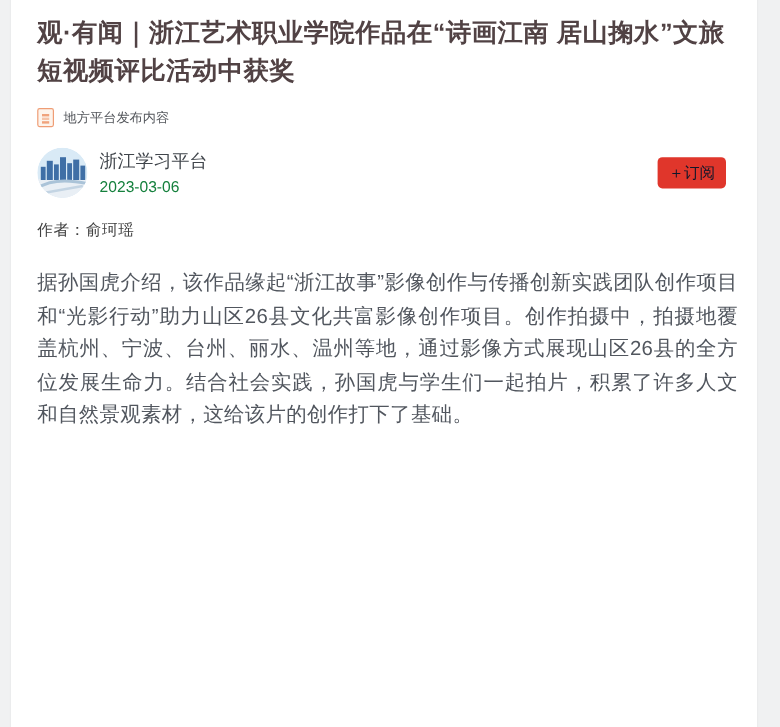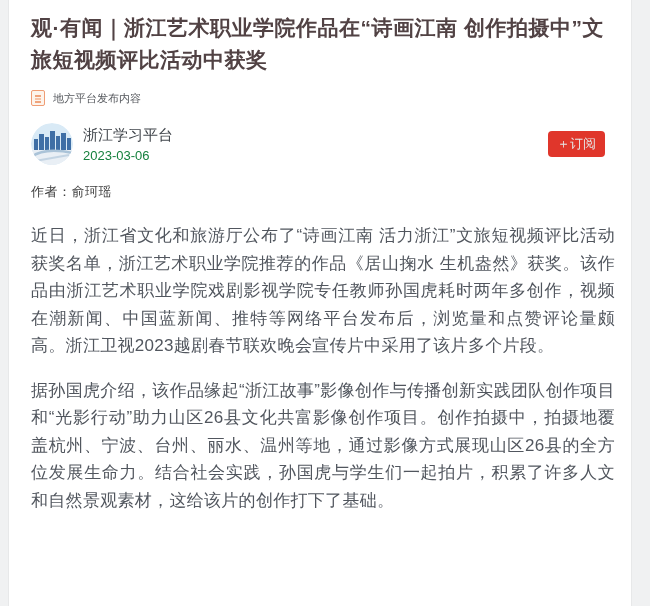--- a/index.html
+++ b/index.html
@@ -68,21 +68,21 @@
   .pub-name { font-size: 15px; color: #40454b; line-height: 19px; }
   .pub-date { font-size: 13px; color: #15803d; line-height: 17px; margin-top: 3px; }
   .subscribe {
     flex: 0 0 auto;
     margin-right: 10px;
     min-width: 56px;
     height: 26px;
     border: none;
     border-radius: 4px;
     background: #e0362b;
-    color: #e5e5e5;
+    color: #0f172a;
     font-size: 13px;
     font-family: inherit;
     padding: 0 9px;
     cursor: pointer;
     line-height: 26px;
   }
   .author {
     margin-top: 18px;
     font-size: 13px;
     color: #404040;
@@ -97,21 +97,21 @@
     letter-spacing: 0.3px;
     margin-bottom: 17px;
   }
 </style>
 </head>
 <body>
 
 <div class="page">
   <div class="card">
 
-    <h1 class="title">观·有闻｜浙江艺术职业学院作品在“诗画江南 创作拍摄中”文旅短视频评比活动中获奖</h1>
+    <h1 class="title">观·有闻｜浙江艺术职业学院作品在“诗画江南 居山掬水”文旅短视频评比活动中获奖</h1>
 
     <div class="tag-row">
       <span class="tag-icon">
           <i></i>
         </span>
       <span class="tag-label">地方平台发布内容</span>
     </div>
 
     <div class="publisher-row">
       <span class="avatar">
@@ -141,18 +141,17 @@
       <div class="pub-meta">
         <div class="pub-name">浙江学习平台</div>
         <div class="pub-date">2023-03-06</div>
       </div>
       <button class="subscribe">＋订阅</button>
     </div>
 
     <div class="author">作者：俞珂瑶</div>
 
     <div class="body">
-      <p>近日，浙江省文化和旅游厅公布了“诗画江南 活力浙江”文旅短视频评比活动获奖名单，浙江艺术职业学院推荐的作品《居山掬水 生机盎然》获奖。该作品由浙江艺术职业学院戏剧影视学院专任教师孙国虎耗时两年多创作，视频在潮新闻、中国蓝新闻、推特等网络平台发布后，浏览量和点赞评论量颇高。浙江卫视2023越剧春节联欢晚会宣传片中采用了该片多个片段。</p>
       <p>据孙国虎介绍，该作品缘起“浙江故事”影像创作与传播创新实践团队创作项目和“光影行动”助力山区26县文化共富影像创作项目。创作拍摄中，拍摄地覆盖杭州、宁波、台州、丽水、温州等地，通过影像方式展现山区26县的全方位发展生命力。结合社会实践，孙国虎与学生们一起拍片，积累了许多人文和自然景观素材，这给该片的创作打下了基础。</p>
     </div>
 
   </div>
 </div>
 
 </body></html>

